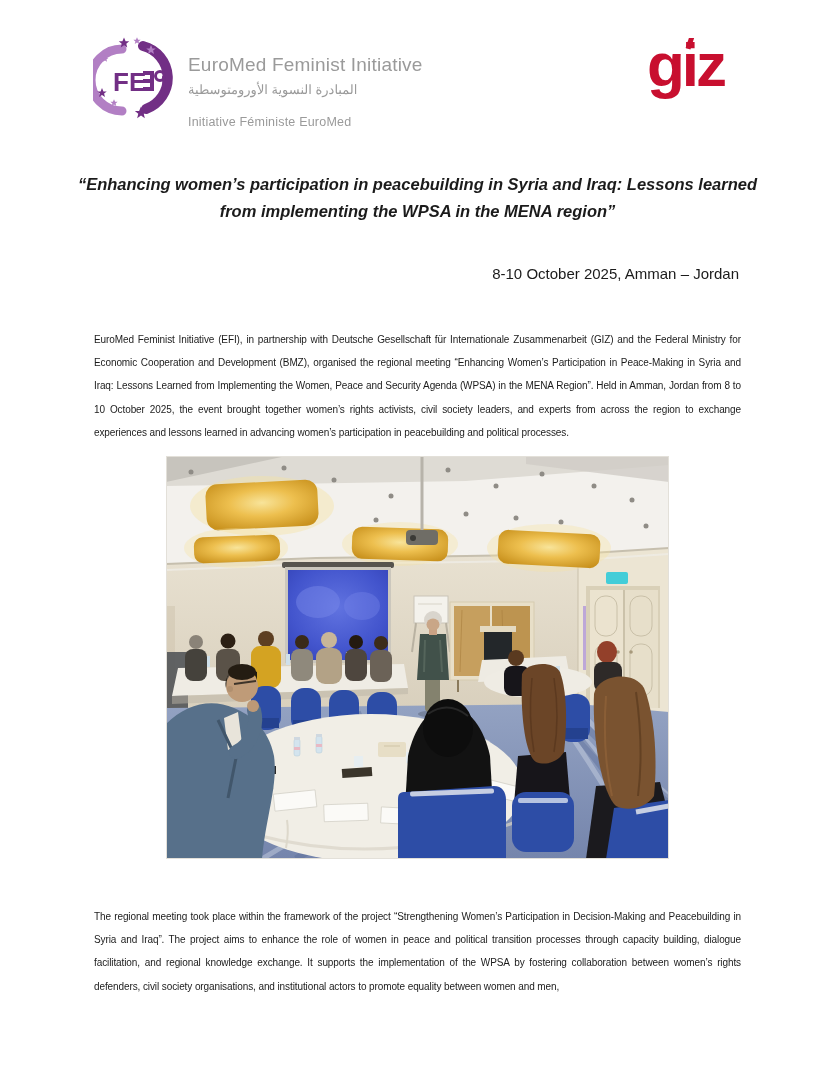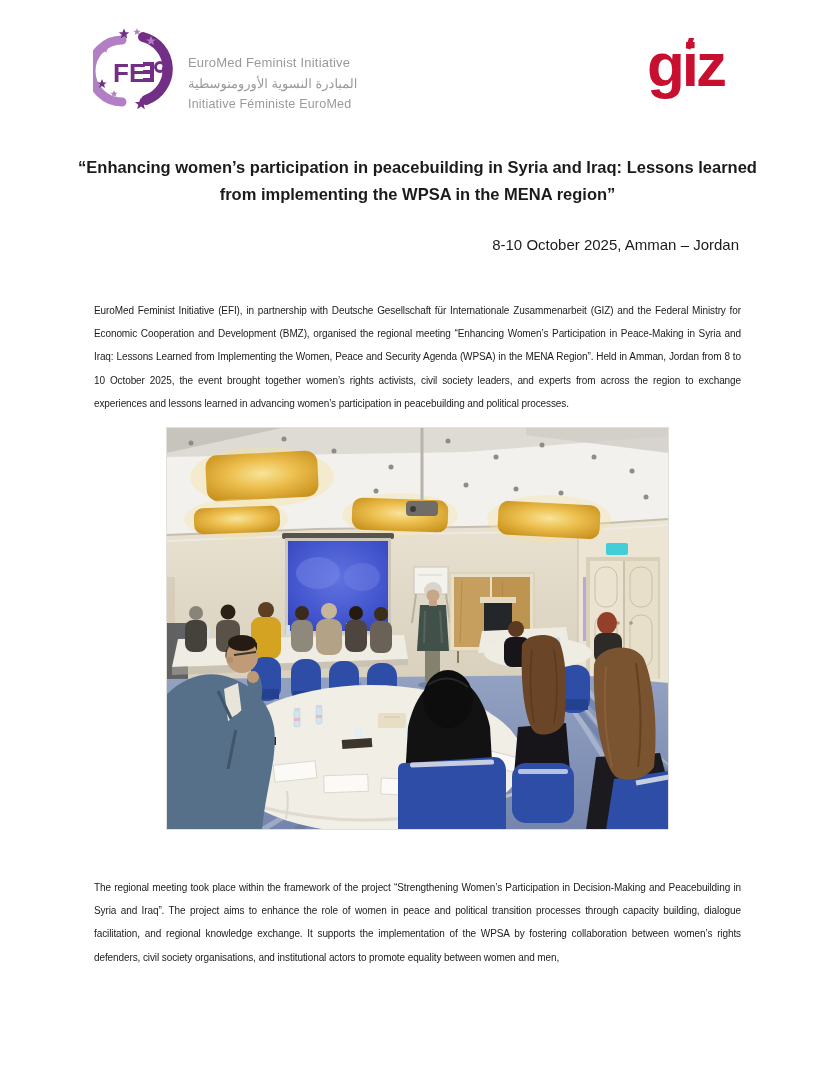--- a/index.html
+++ b/index.html
@@ -19,39 +19,40 @@
     font-family:"Liberation Sans",sans-serif;
     color:var(--text-color);
   }
   
   .header{
     display:flex;justify-content:space-between;align-items:flex-start;
     padding:26px 88px 0 93px;
   }
   .efi-logo{display:flex;align-items:center;gap:15px;}
   .efi-text{color:var(--logo-gray);padding-top:4px;}
-  .efi-line1{font-size:13px;letter-spacing:.2px;margin-top:24px;}
+  .efi-line1{font-size:19px;letter-spacing:.2px;margin-top:24px;}
   .efi-line2{font-size:13px;margin-top:6px;direction:rtl;text-align:left;}
-  .efi-line3{font-size:12.5px;margin-top:6px;letter-spacing:.2px;}
+  .efi-line3{font-size:12.5px;margin-top:18px;letter-spacing:.2px;}
   .giz-logo{display:flex;align-items:flex-start;gap:14px;padding-top:12px;}
   .giz-text{
     color:var(--giz-red);font-weight:bold;
     font-size:11.5px;line-height:15px;padding-top:12px;letter-spacing:.2px;
   }
   
   .doc-title{
     margin-top:42px;
     padding:0 60px;
     text-align:center;
     font-weight:bold;
     font-size:16.5px;
     line-height:27px;
+    font-style:italic;
   }
   .dateline{
-    margin-top:28px;
+    margin-top:40px;
     padding:0 96px;
     text-align:right;
     font-size:15px;
   }
   .para{
     margin-top:46px;
     padding:0 94px;
     font-size:10px;
     line-height:23.2px;
     text-align:justify;

